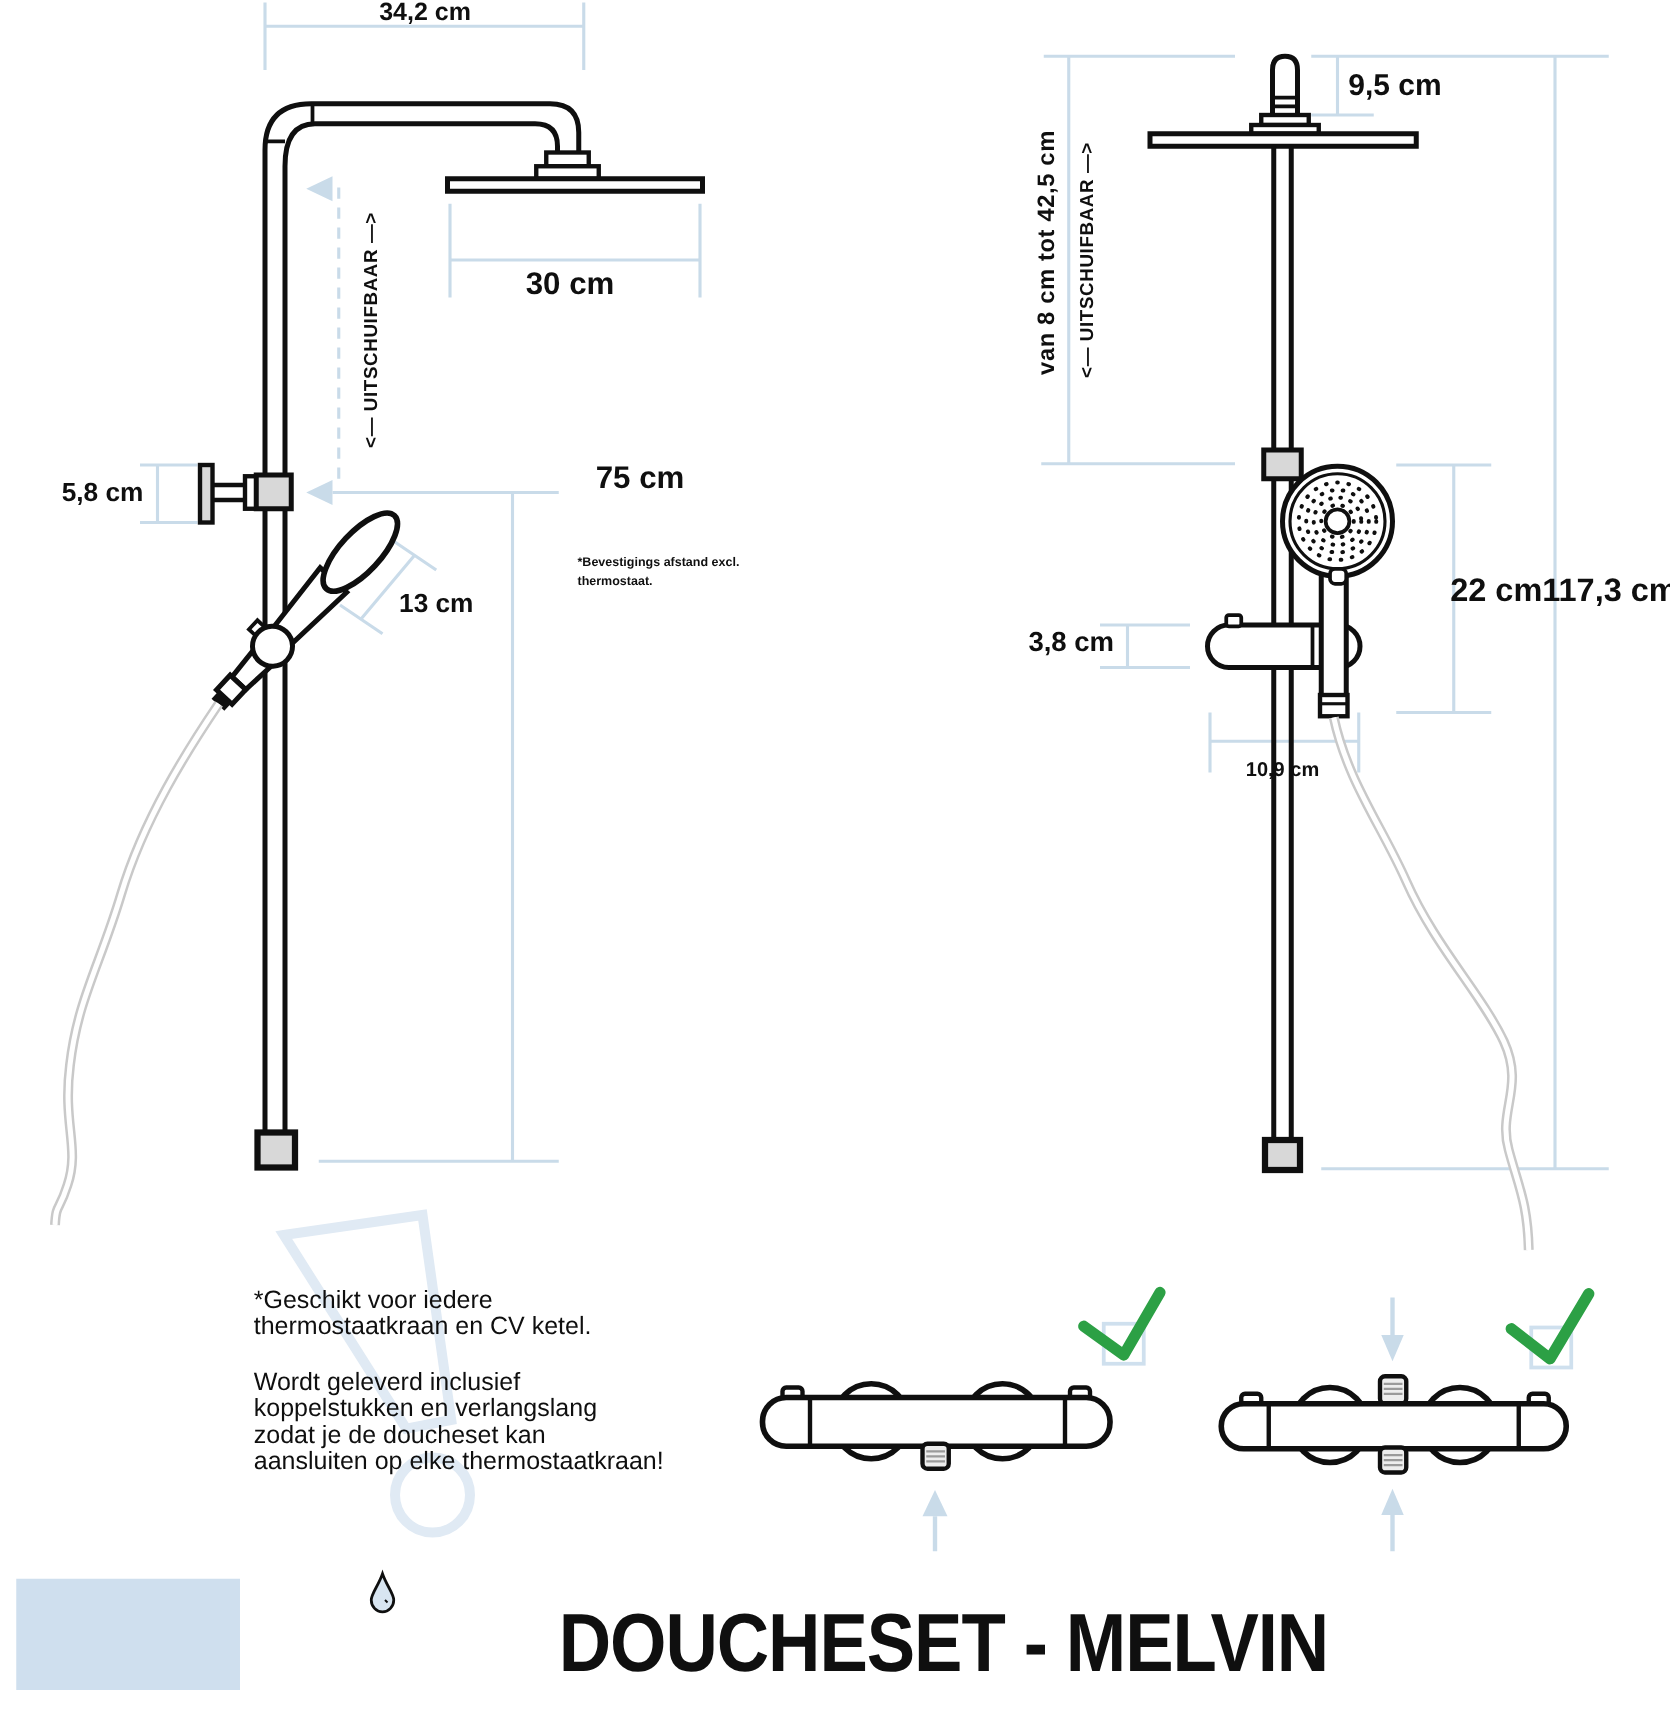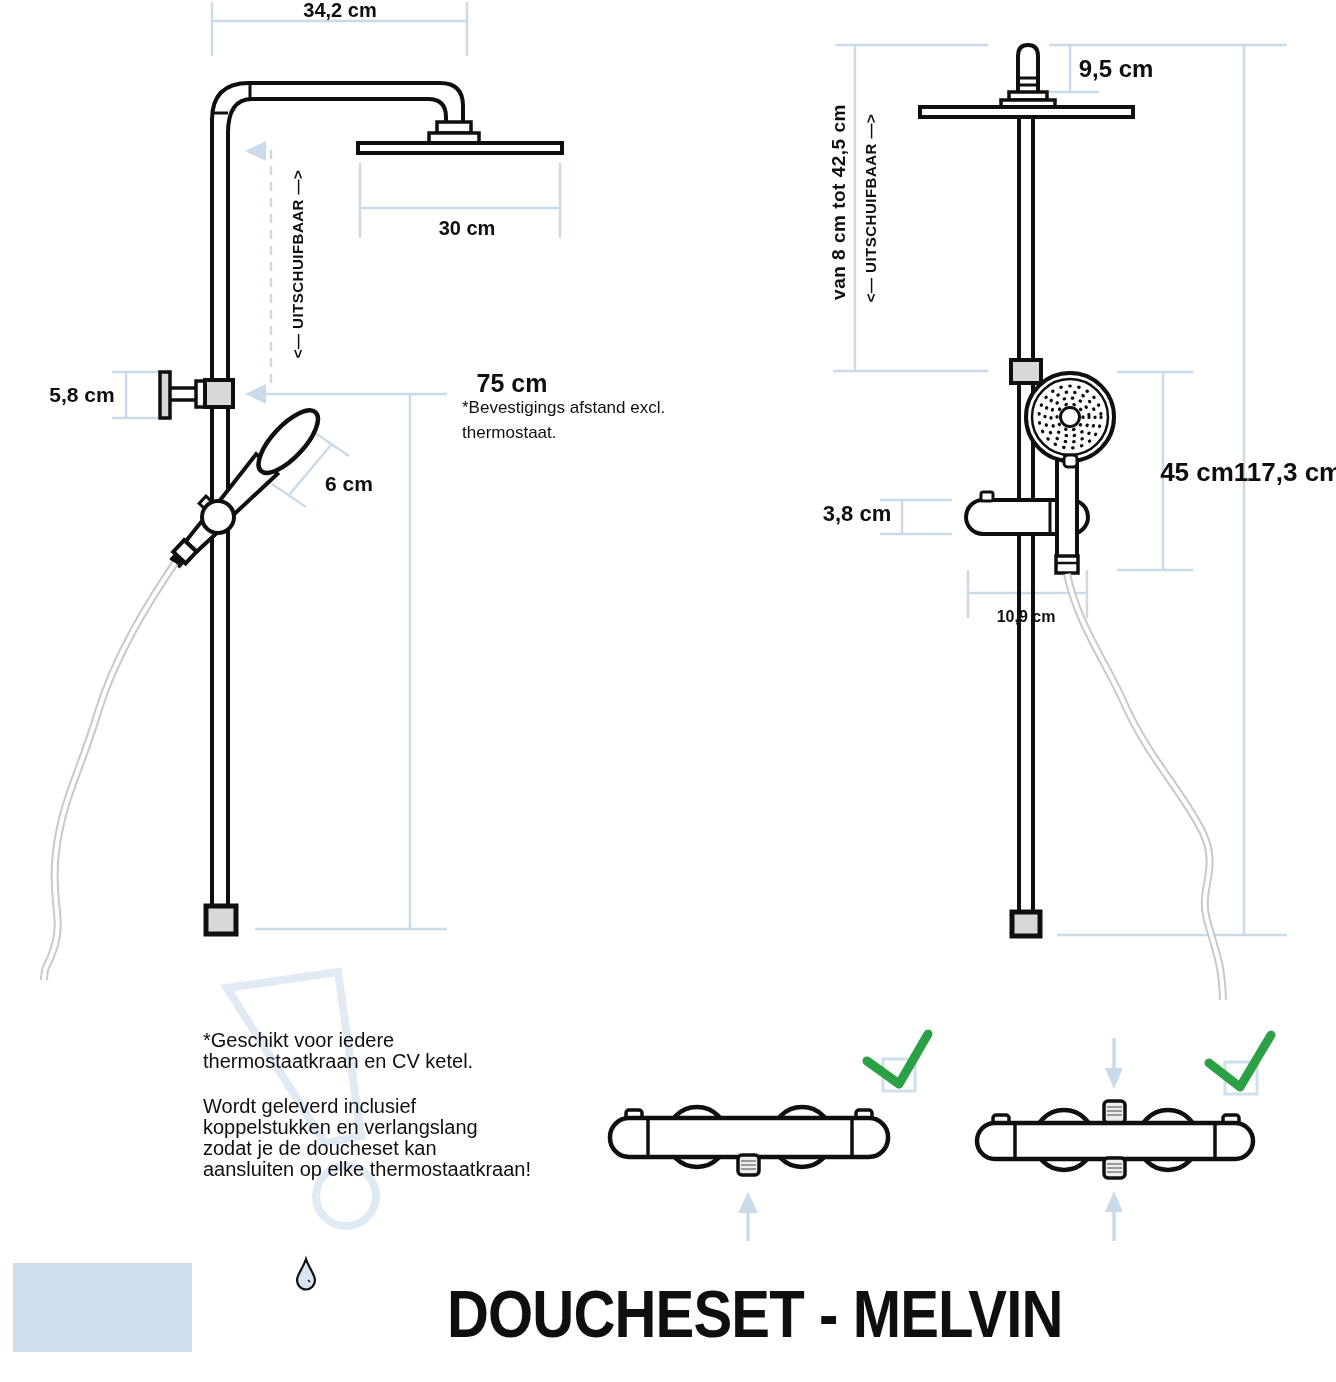--- a/index.html
+++ b/index.html
@@ -4,22 +4,22 @@
 <style>
   html,body{margin:0;padding:0;background:#ffffff;}
   body{width:1336px;height:1382px;position:relative;overflow:hidden;
        font-family:"Liberation Sans","DejaVu Sans",sans-serif;color:#0f0f0f;}
   .stage{position:absolute;inset:0;width:1336px;height:1382px;}
   svg.art{position:absolute;left:0;top:0;z-index:1;}
   .lbl{position:absolute;z-index:2;font-weight:700;white-space:nowrap;
        transform:translate(-50%,-50%);line-height:1;}
   .lbl.vert{transform:translate(-50%,-50%) rotate(-90deg);letter-spacing:.5px;}
   .note{position:absolute;z-index:2;font-weight:400;white-space:pre-line;}
-  .note-small{position:absolute;z-index:2;font-weight:400;white-space:pre-line;
-       font-size:17px;line-height:1.45;}
+  .note-small{position:absolute;z-index:2;font-weight:700;white-space:pre-line;
+       font-size:10px;line-height:1.45;margin-top:48px;}
   .logo-box{position:absolute;z-index:0;left:13px;top:1263px;width:179px;height:89px;}
   .logo{position:absolute;z-index:2;left:33px;top:1258px;font-size:93px;font-weight:700;
        letter-spacing:-3px;line-height:1;}
   .title{position:absolute;z-index:2;left:447px;top:1281px;font-size:66px;font-weight:700;
        letter-spacing:-1px;line-height:1;transform:scaleX(.88);transform-origin:left top;}
   .notes-font{font-size:20px;line-height:21px;}
 </style>
 </head>
 <body>
 
@@ -173,32 +173,32 @@
       <path d="M1209,1063 L1240,1087 L1271,1035" fill="none" stroke="#2ca045" stroke-width="9" stroke-linecap="round" stroke-linejoin="round"></path>
     </g>
 
     <g>
       <path d="M306,1259 C303,1268 297,1275 297,1280 a9,9.5 0 0 0 18,0 C315,1275 309,1268 306,1259 Z" fill="#d8e5f1" stroke="#0f0f0f" stroke-width="2.2"></path>
       <path d="M308,1280 l2,2" stroke="#0f0f0f" stroke-width="1.5" fill="none"></path>
     </g>
   </svg>
 
   <div class="lbl" style="left:340px;top:10px;font-size:20px">34,2 cm</div>
-  <div class="lbl" style="left:467px;top:228px;font-size:20px">30 cm</div>
+  <div class="lbl" style="left:456px;top:228px;font-size:25px">30 cm</div>
   <div class="lbl vert" style="left:297px;top:264px;font-size:15px">&lt;— UITSCHUIFBAAR —&gt;</div>
   <div class="lbl" style="left:82px;top:394px;font-size:21px">5,8 cm</div>
-  <div class="lbl" style="left:349px;top:483px;font-size:21px">6 cm</div>
+  <div class="lbl" style="left:349px;top:483px;font-size:21px">13 cm</div>
   <div class="lbl" style="left:512px;top:383px;font-size:25px">75 cm</div>
   <div class="note-small" style="left:462px;top:396px">*Bevestigings afstand excl.
 thermostaat.</div>
 
   <div class="lbl" style="left:1116px;top:69px;font-size:24px">9,5 cm</div>
   <div class="lbl vert" style="left:838px;top:202px;font-size:19px">van 8 cm tot 42,5 cm</div>
   <div class="lbl vert" style="left:870px;top:208px;font-size:15px">&lt;— UITSCHUIFBAAR —&gt;</div>
-  <div class="lbl" style="left:1197px;top:472px;font-size:26px">45 cm</div>
+  <div class="lbl" style="left:1197px;top:472px;font-size:26px">22 cm</div>
   <div class="lbl" style="left:1288px;top:472px;font-size:26px">117,3 cm</div>
   <div class="lbl" style="left:857px;top:514px;font-size:22px">3,8 cm</div>
   <div class="lbl" style="left:1026px;top:617px;font-size:16px">10,9 cm</div>
 
   <div class="note notes-font" style="left:203px;top:1030px">*Geschikt voor iedere
 thermostaatkraan en CV ketel.</div>
   <div class="note notes-font" style="left:203px;top:1096px">Wordt geleverd inclusief
 koppelstukken en verlangslang
 zodat je de doucheset kan
 aansluiten op elke thermostaatkraan!</div>

